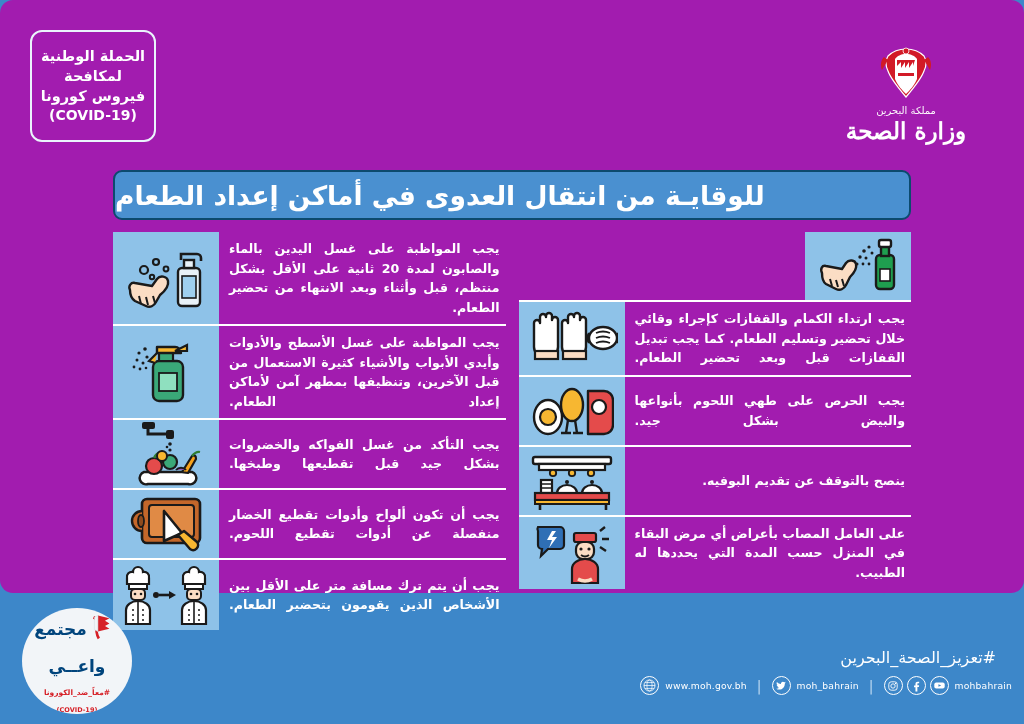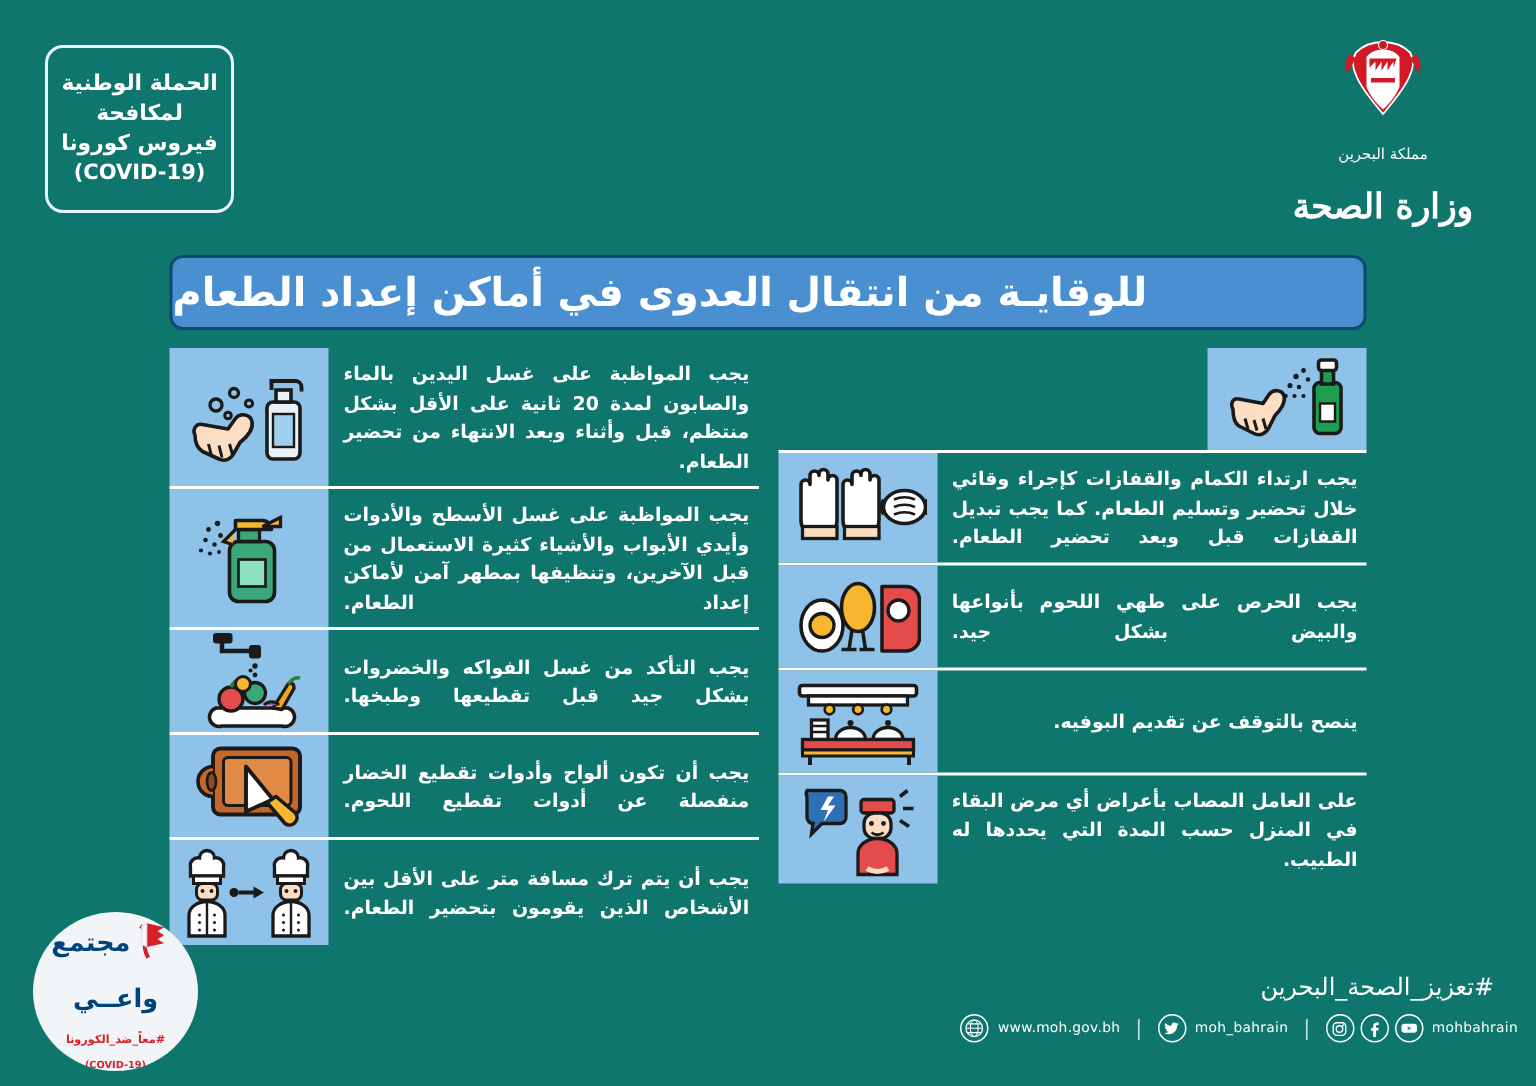--- a/index.html
+++ b/index.html
@@ -4,22 +4,23 @@
 <style>
   * { box-sizing: border-box; margin: 0; padding: 0; }
   html, body {
     width: 1024px; height: 724px;
     overflow: hidden;
     background: #3d87c9;
     font-family: "DejaVu Sans", "Liberation Sans", sans-serif;
   }
   #poster {
     position: relative;
-    width: 1024px; height: 724px;
-    background: #0f766e;
+    width: 1024px; height: 593px;
+    background: #a21caf;
+    border-radius: 13px;
   }
 
   
   .campaign-badge {
     position: absolute;
     left: 30px; top: 30px;
     width: 126px; height: 112px;
     border: 2px solid #eaf4fc;
     border-radius: 12px;
     display: flex; flex-direction: column;
@@ -29,25 +30,25 @@
     font-size: 14.5px;
     font-weight: bold;
     line-height: 1.15;
     text-align: center;
     direction: rtl;
   }
   .campaign-badge span:last-child { font-size: 14px; direction: ltr; }
 
   .moh-logo {
     position: absolute;
-    right: 32px; top: 24px;
+    right: 48px; top: 24px;
     width: 140px; height: 120px;
     display: flex; flex-direction: column;
-    align-items: center; justify-content: flex-start;
-    gap: 14px;
+    align-items: center; justify-content: flex-end;
+    gap: 0;
   }
   .crest { width: 60px; height: 58px; }
   .moh-kingdom {
     color: #ffffff; font-size: 10px; letter-spacing: .5px;
     opacity: .97; margin-top: 2px;
   }
   .moh-ministry {
     color: #ffffff; font-size: 23px; font-weight: bold;
     font-family: "DejaVu Serif", "Liberation Serif", serif;
     margin-top: 1px; letter-spacing: -1px;

